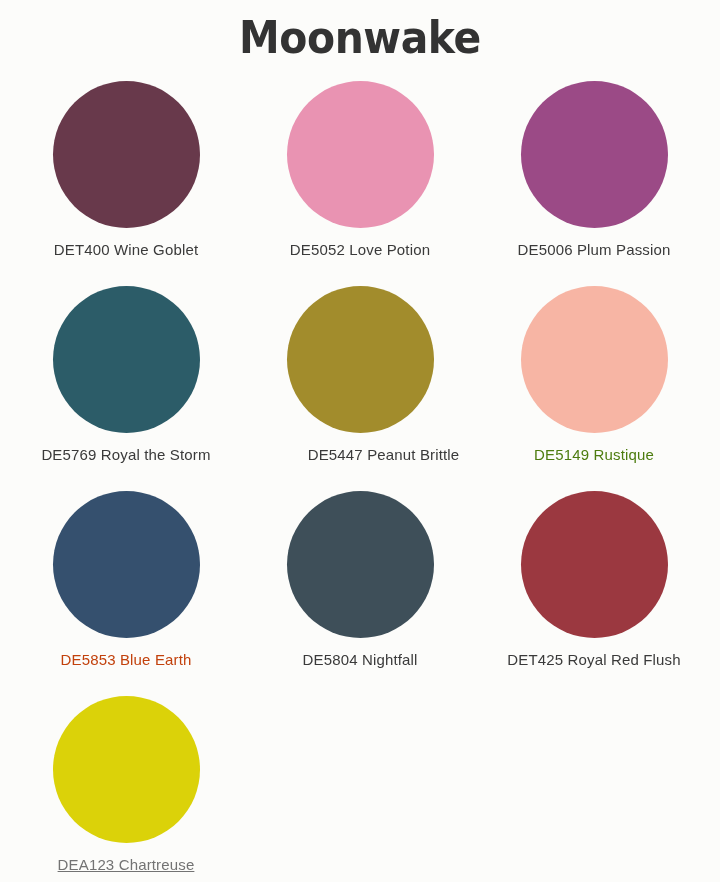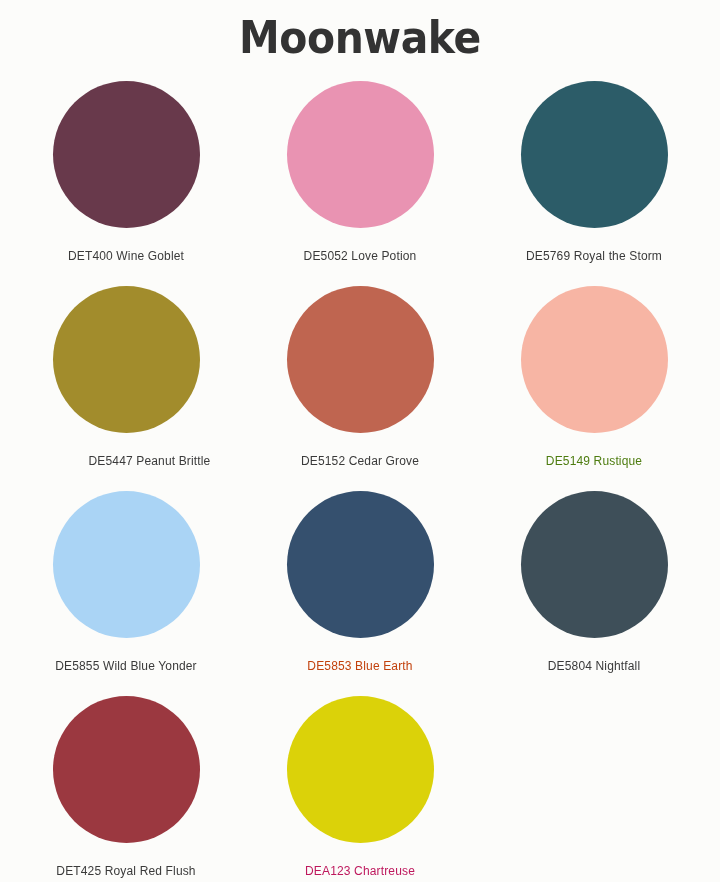--- a/index.html
+++ b/index.html
@@ -47,23 +47,23 @@
     align-items: center;
     justify-content: flex-start;
   }
   .swatch-circle {
     width: 147px;
     height: 147px;
     border-radius: 50%;
     flex: none;
   }
   .swatch-label {
-    margin-top: 21px;
+    margin-top: 13px;
     font-family: "Liberation Sans", sans-serif;
-    font-size: 12px;
+    font-size: 15px;
     color: #3A3A3A;
     letter-spacing: 0.15px;
     text-align: center;
     white-space: nowrap;
   }
 </style>
 </head>
 <body style="background: rgb(252, 252, 250);">
 
 <div class="palette-page">
@@ -75,60 +75,56 @@
     <div class="swatch-cell">
       <div class="swatch-circle" style="background-color: rgb(104, 57, 75);"></div>
       <div class="swatch-label" style="color: rgb(58, 58, 58);">DET400 Wine Goblet</div>
     </div>
 
     <div class="swatch-cell">
       <div class="swatch-circle" style="background-color: rgb(233, 147, 178);"></div>
       <div class="swatch-label" style="color: rgb(58, 58, 58);">DE5052 Love Potion</div>
     </div>
 
+    <div class="swatch-cell">
+      <div class="swatch-circle" style="background-color: rgb(155, 74, 134);"></div>
+      <div class="swatch-label" style="color: rgb(58, 58, 58);">DE5006 Plum Passion</div>
+    </div>
 
     <div class="swatch-cell">
       <div class="swatch-circle" style="background-color: rgb(44, 92, 104);"></div>
       <div class="swatch-label" style="color: rgb(58, 58, 58);">DE5769 Royal the Storm</div>
     </div>
 
     <div class="swatch-cell">
       <div class="swatch-circle" style="background-color: rgb(162, 140, 44);"></div>
       <div class="swatch-label" style="color: rgb(58, 58, 58); padding-left: 47px;">DE5447 Peanut Brittle</div>
     </div>
 
-    <div class="swatch-cell">
-      <div class="swatch-circle" style="background-color: rgb(191, 101, 80);"></div>
-      <div class="swatch-label" style="color: rgb(58, 58, 58);">DE5152 Cedar Grove</div>
-    </div>
 
     <div class="swatch-cell">
       <div class="swatch-circle" style="background-color: rgb(247, 181, 164);"></div>
       <div class="swatch-label" style="color: #4d7c0f;">DE5149 Rustique</div>
     </div>
 
-    <div class="swatch-cell">
-      <div class="swatch-circle" style="background-color: rgb(170, 212, 245);"></div>
-      <div class="swatch-label" style="color: rgb(58, 58, 58);">DE5855 Wild Blue Yonder</div>
-    </div>
 
     <div class="swatch-cell">
       <div class="swatch-circle" style="background-color: rgb(53, 80, 110);"></div>
       <div class="swatch-label" style="color: #c2410c;">DE5853 Blue Earth</div>
     </div>
 
     <div class="swatch-cell">
       <div class="swatch-circle" style="background-color: rgb(62, 79, 89);"></div>
       <div class="swatch-label" style="color: rgb(58, 58, 58);">DE5804 Nightfall</div>
     </div>
 
     <div class="swatch-cell">
       <div class="swatch-circle" style="background-color: rgb(155, 56, 64);"></div>
       <div class="swatch-label" style="color: rgb(58, 58, 58);">DET425 Royal Red Flush</div>
     </div>
 
     <div class="swatch-cell">
       <div class="swatch-circle" style="background-color: rgb(219, 210, 9);"></div>
-      <div class="swatch-label" style="color: #be185d;">DEA123 Chartreuse</div>
+      <div class="swatch-label" style="color: #737373; text-decoration: underline;">DEA123 Chartreuse</div>
     </div>
 
   </div>
 </div>
 
 </body></html>

